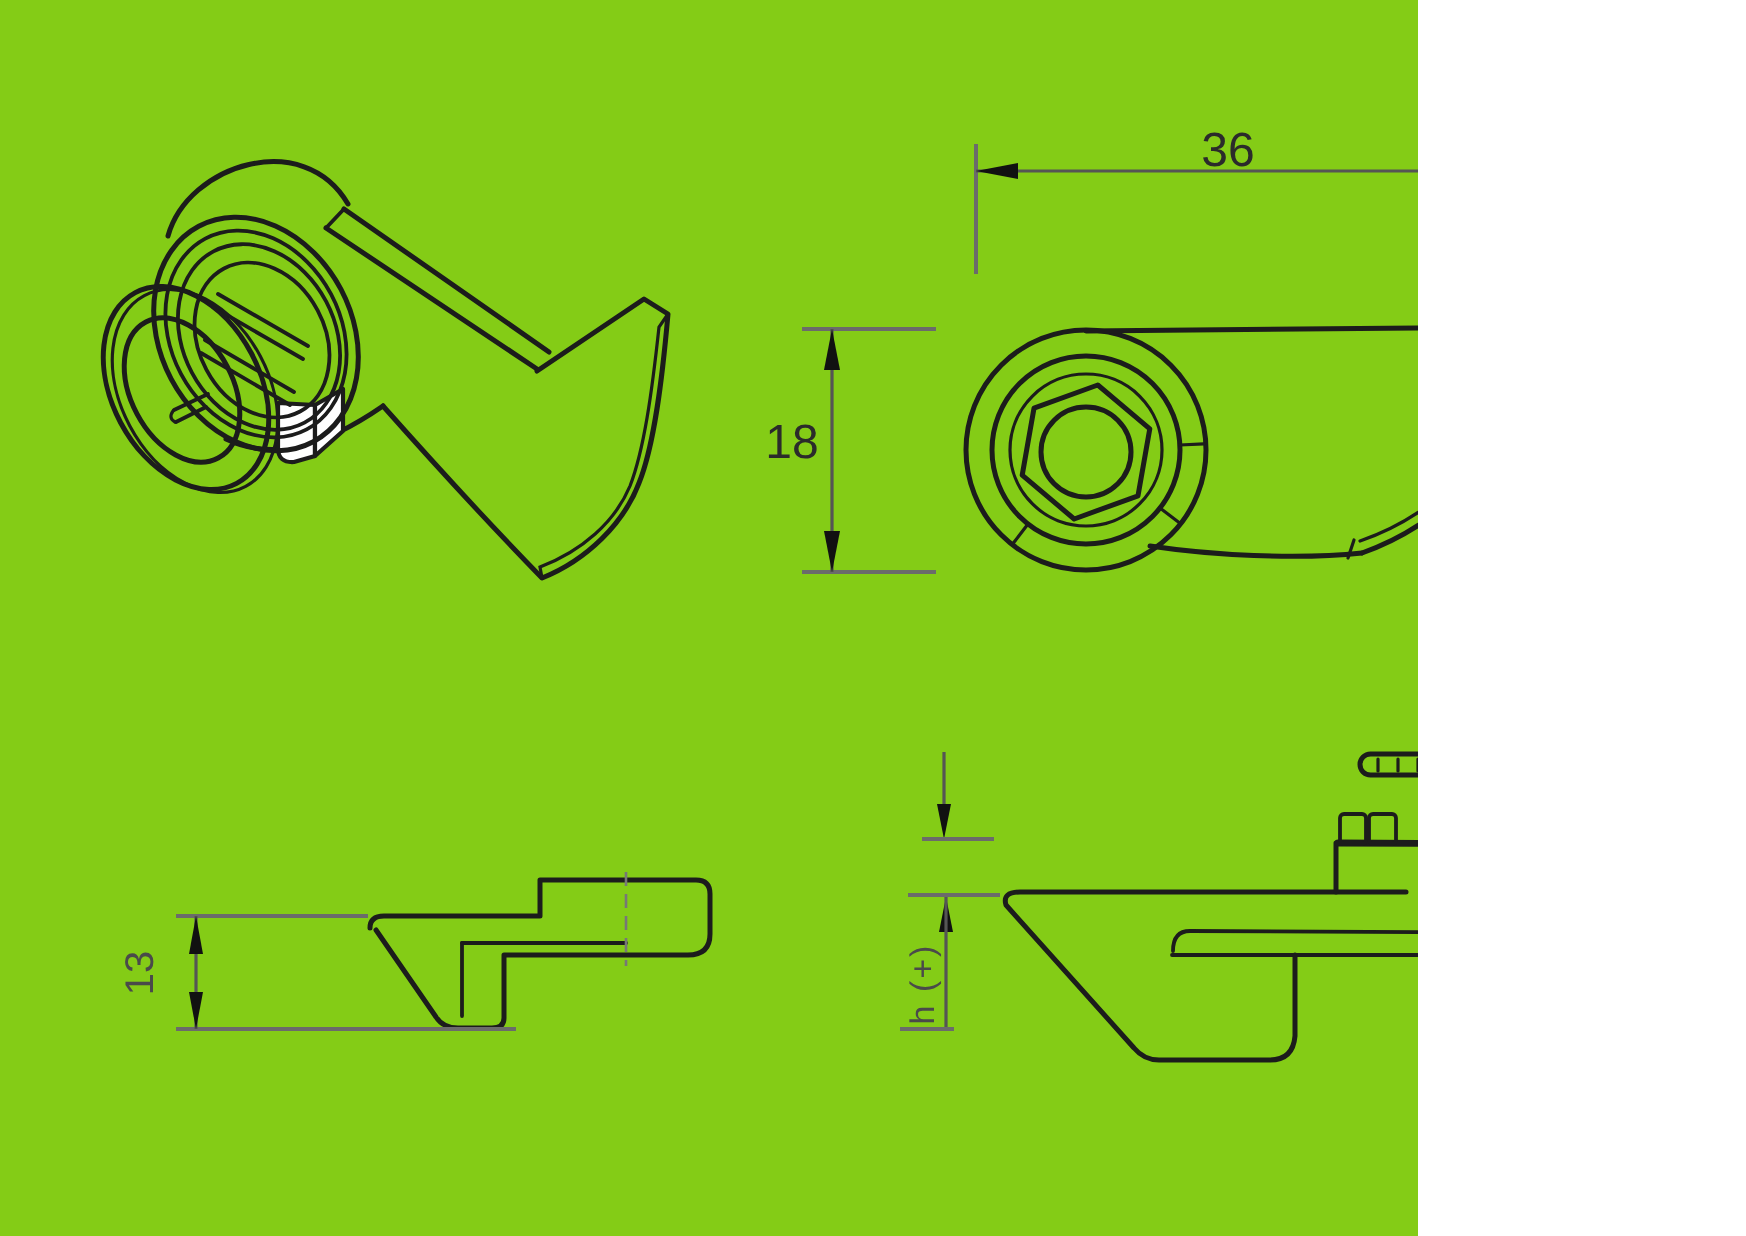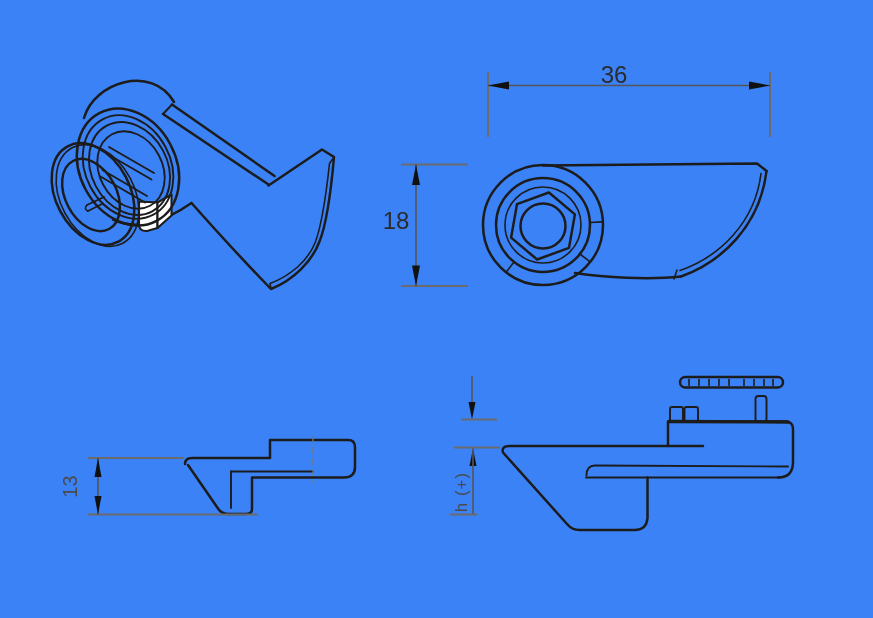--- a/index.html
+++ b/index.html
@@ -1,16 +1,16 @@
 <!DOCTYPE html>
 <html><head>
 <meta charset="utf-8">
 <style>
   html,body{margin:0;padding:0;background:#ffffff;}
-  .sheet{position:relative;width:873px;height:618px;background:#3b82f6;overflow:hidden;}
+  .sheet{position:relative;width:709px;height:618px;background:#84cc16;overflow:hidden;}
   svg{display:block;}
   text{font-family:"Liberation Sans","DejaVu Sans",sans-serif;fill:#2b2b2b;}
   .dimtxt{font-size:24px;}
   .dimtxt-sm{font-size:20px;fill:#4a4a4a;}
   .dimtxt-h{font-size:17px;fill:#4a4a4a;letter-spacing:1px;}
   .outline{fill:none;stroke:#1c1c1c;stroke-width:2.5;stroke-linejoin:round;stroke-linecap:round;}
   .thick{fill:none;stroke:#1c1c1c;stroke-width:3.4;stroke-linecap:round;}
   .inner{fill:none;stroke:#1c1c1c;stroke-width:1.9;stroke-linejoin:round;stroke-linecap:round;}
   .fine{fill:none;stroke:#1c1c1c;stroke-width:1.6;stroke-linecap:round;}
   .ext{stroke:#6b6b6b;stroke-width:2;fill:none;}

